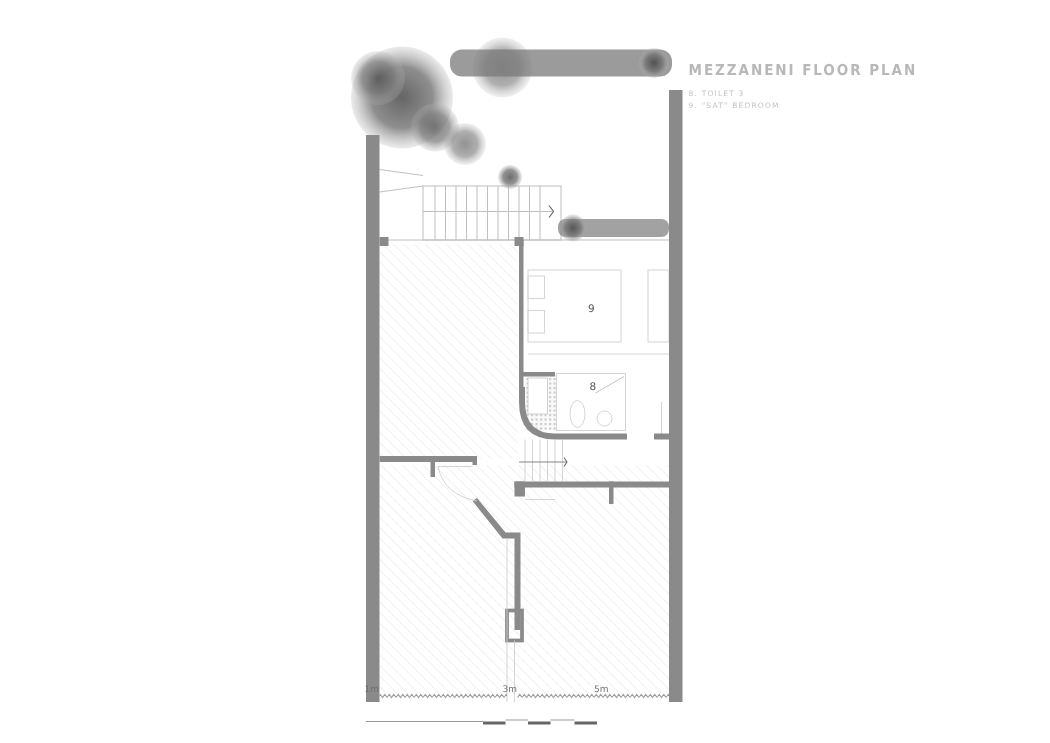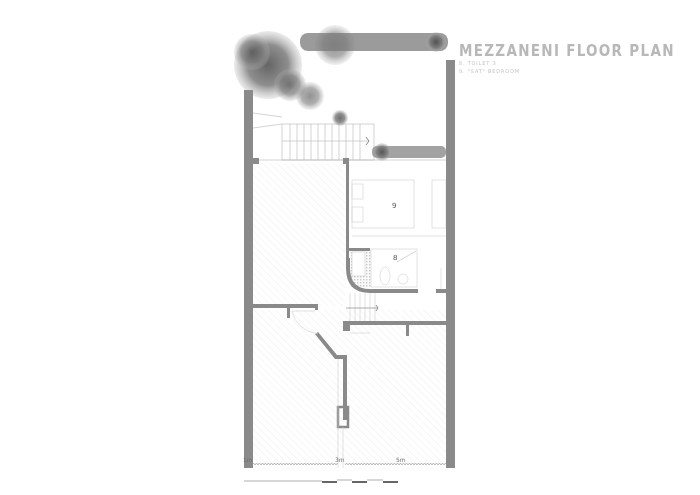--- a/index.html
+++ b/index.html
@@ -1,18 +1,18 @@
 <!DOCTYPE html>
 <html><head>
 <meta charset="utf-8">
 <style>
   html, body { margin:0; padding:0; background:#ffffff; }
   body { width:700px; height:495px; position:relative; overflow:hidden; font-family:"DejaVu Sans", sans-serif; }
   .abs { position:absolute; }
-  .title { left:459px; top:42px; font-family:"DejaVu Sans Condensed","DejaVu Sans", sans-serif; font-size:15px; font-weight:bold; letter-spacing:1.3px; color:#b8b8b8; }
+  .title { left:459px; top:42px; font-family:"DejaVu Sans Condensed","DejaVu Sans", sans-serif; font-size:10px; font-weight:bold; letter-spacing:1.3px; color:#b8b8b8; }
   .legend { left:459px; font-size:5px; letter-spacing:0.8px; color:#c4c4c4; line-height:7px; }
   .scale-label { font-size:6px; color:#707070; top:456px; }
   svg { position:absolute; left:0; top:0; }
 </style>
 </head>
 <body>
 
 <svg width="700" height="495" viewBox="0 0 700 495">
   <defs>
     <pattern id="hatch" width="5" height="5" patternUnits="userSpaceOnUse" patternTransform="rotate(-45)">

